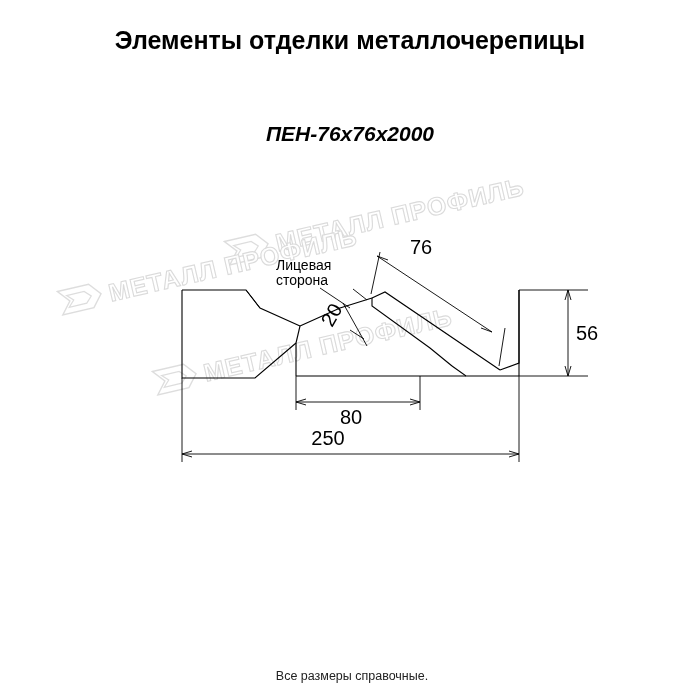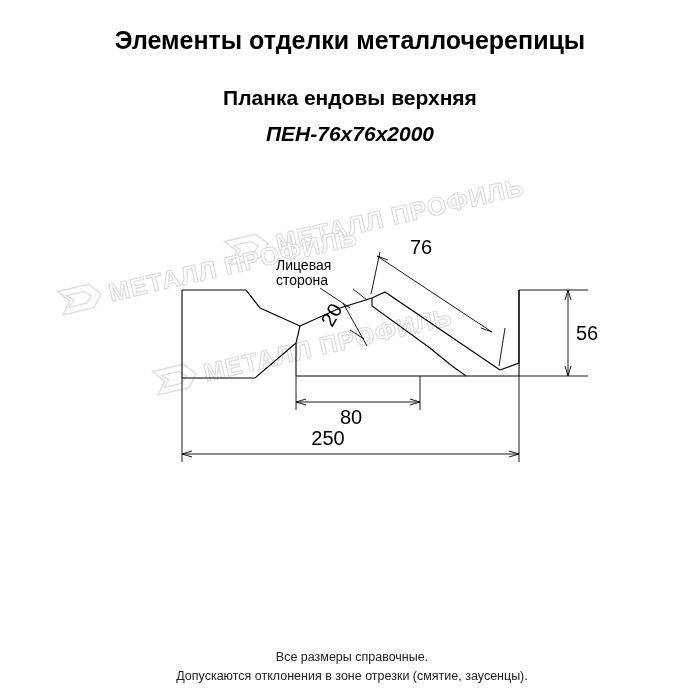--- a/index.html
+++ b/index.html
@@ -102,21 +102,20 @@
     stroke-width: 0.9;
     fill: none;
   }
 </style>
 </head>
 <body>
 
 <div class="page">
 
   <div class="title">Элементы отделки металлочерепицы</div>
-  <div class="subtitle">Планка ендовы верхняя</div>
   <div class="code">ПЕН-76х76х2000</div>
 
   <div class="drawing">
     <svg width="700" height="330" viewBox="0 0 700 330" xmlns="http://www.w3.org/2000/svg">
 
       <g class="wm-g" transform="translate(222,60) rotate(-13)">
         <g transform="translate(0,0)">
           <path d="M2,2 L34,2 L44,14 L34,26 L2,26 L12,14 Z" fill="#ffffff" stroke="#dcdcdc" stroke-width="1.4"></path>
           <path d="M10,8 L28,8 L34,14 L28,20 L10,20 L16,14 Z" fill="#ffffff" stroke="#dcdcdc" stroke-width="1.2"></path>
         </g>
@@ -205,16 +204,15 @@
         <path class="ln-thin" d="M182,274 L519,274"></path>
         <path class="ln-thin" d="M182,274 L192,271 M182,274 L192,277 M519,274 L509,271 M519,274 L509,277"></path>
         <text class="dim-text" x="328" y="265" text-anchor="middle">250</text>
       </g>
 
     </svg>
   </div>
 
   <div class="footnotes">
     <span class="footnote-line">Все размеры справочные.</span>
-    <span class="footnote-line">Допускаются отклонения в зоне отрезки (смятие, заусенцы).</span>
   </div>
 
 </div>
 
 </body></html>

